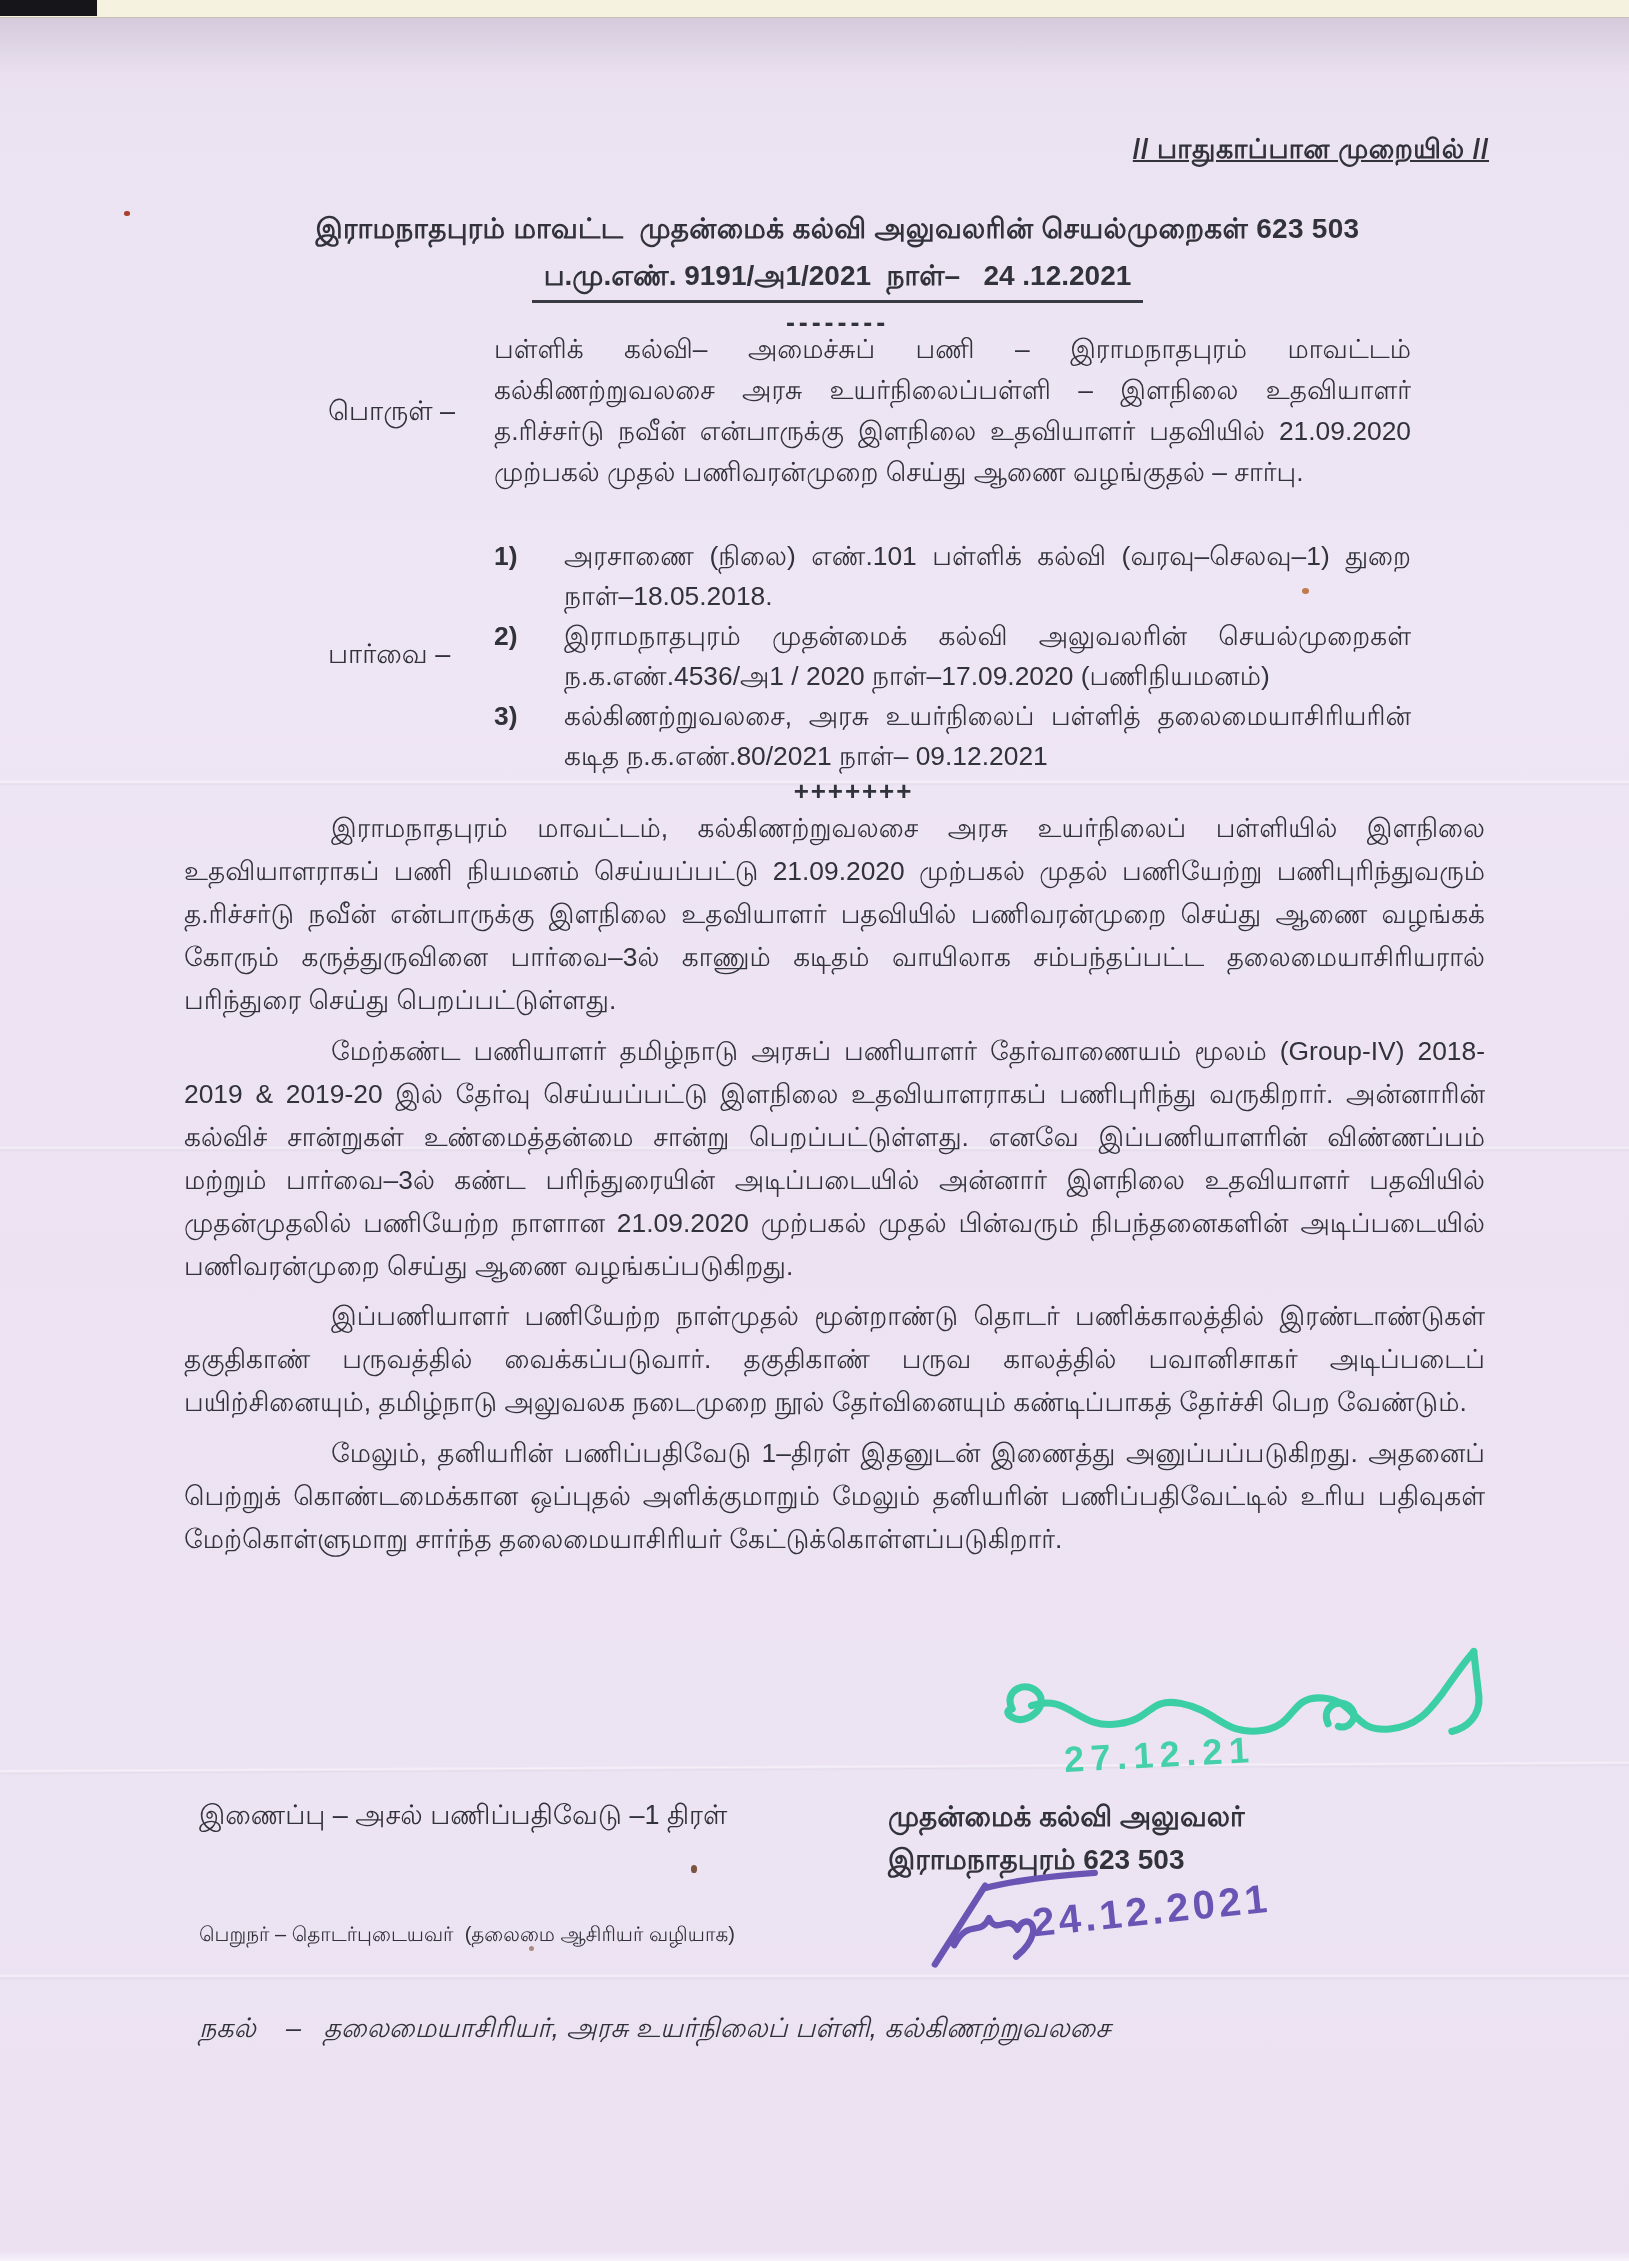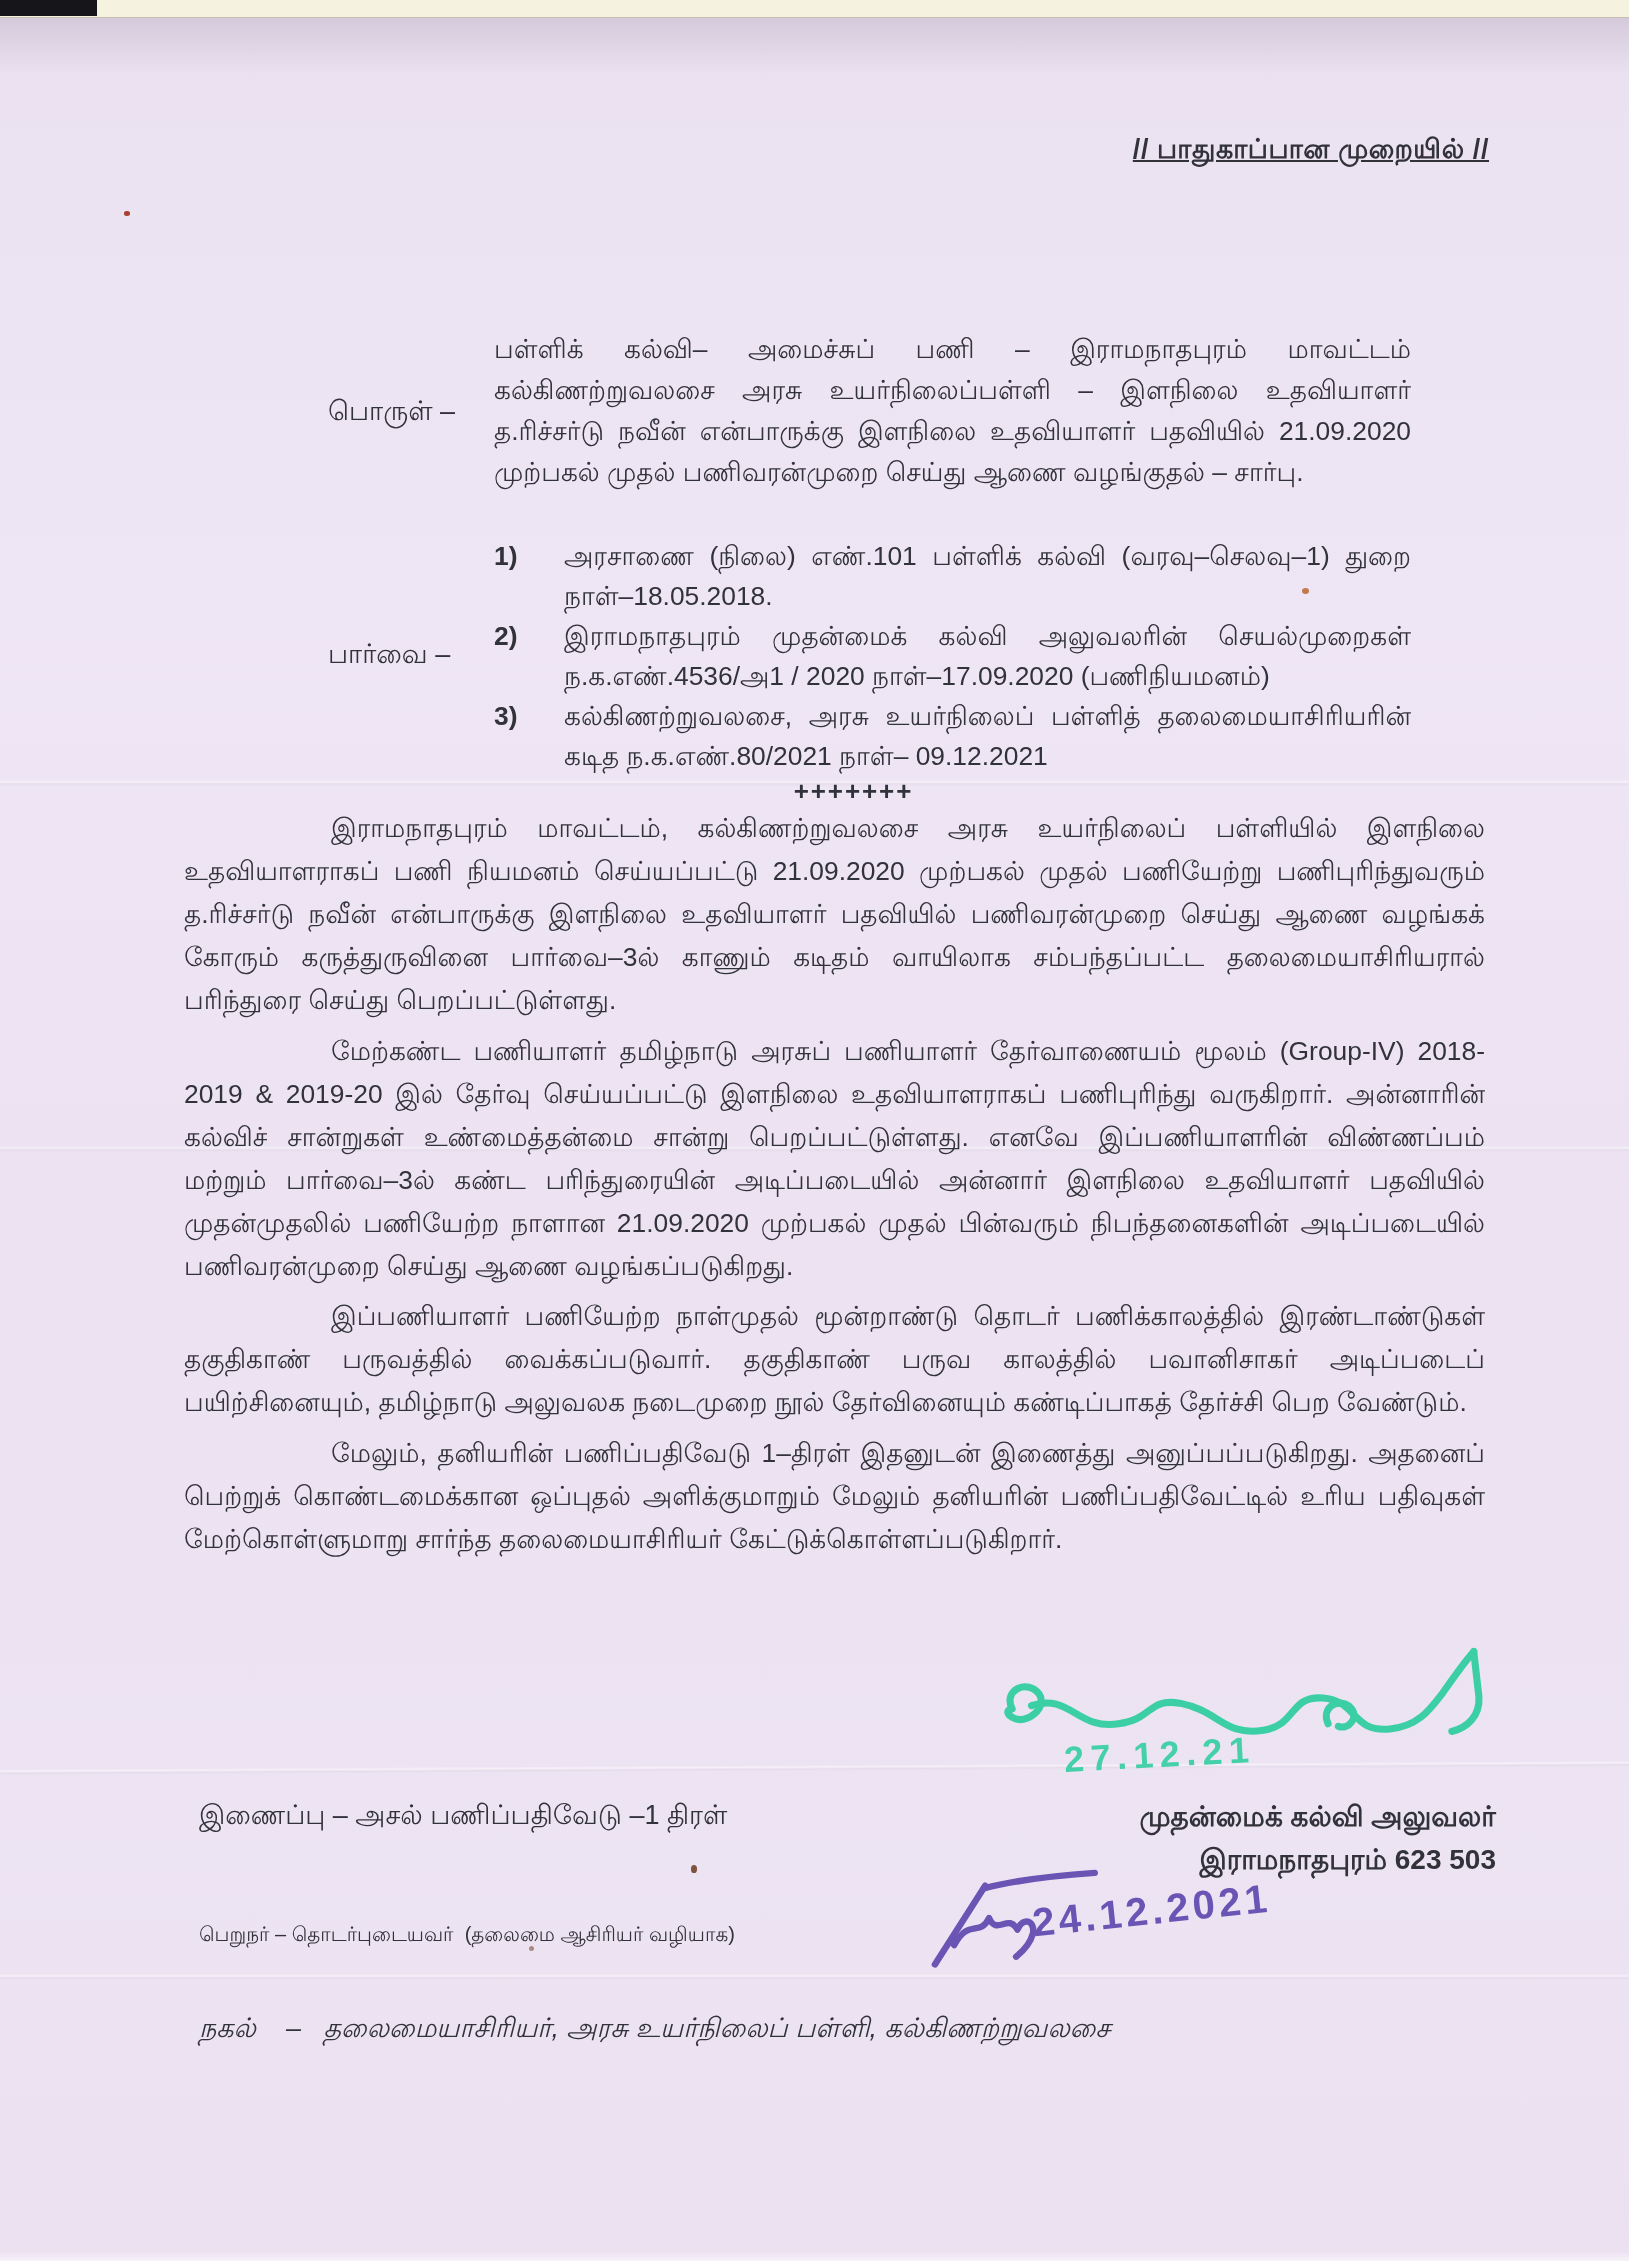--- a/index.html
+++ b/index.html
@@ -55,21 +55,21 @@
   .bodytext { position:absolute; top:807px; left:184px; width:1301px; }
   .para { margin:0 0 7.7px 0; font-size:26.4px; line-height:43px; text-align:justify; text-indent:147px; }
 
   .sig-teal { position:absolute; left:967px; top:1641px; width:548px; height:152px; }
   .sig-teal-date {
     position:absolute; left:1064px; top:1734px;
     color:#3ccfa5; font-size:36px; font-weight:bold; letter-spacing:6.4px;
     transform:rotate(-3deg); opacity:0.95;
   }
   .enclosure { position:absolute; left:199px; top:1800px; font-size:27px; }
-  .officer { position:absolute; left:941px; top:1795px; width:555px; text-align:right; }
+  .officer { position:absolute; left:888px; top:1795px; width:555px; text-align:left; }
   .officer div { font-size:28px; line-height:43px; font-weight:bold; }
   .sig-purple { position:absolute; left:922px; top:1861px; width:593px; height:123px; }
   .sig-purple-date {
     position:absolute; left:1032px; top:1888px;
     color:#6a55b5; font-size:40px; font-weight:bold; letter-spacing:3.9px;
     transform:rotate(-6deg);
   }
   .recipient { position:absolute; left:199px; top:1923px; font-size:20px; }
   .copyline { position:absolute; left:199px; top:2013px; font-size:27px;font-style:italic; }
 </style>
@@ -86,20 +86,27 @@
   <div class="crease" style="top:1146px;"></div>
   <div class="crease" style="top:1765px; transform:rotate(-0.3deg);"></div>
   <div class="crease" style="top:1974px;"></div>
   <div class="speck" style="left:124px; top:211px; width:5.8px; height:4.5px; background:#a8402e;"></div>
   <div class="speck" style="left:1302px; top:588px; width:7px; height:5.8px; background:#c07a4b;"></div>
   <div class="speck" style="left:691px; top:1865px; width:6.4px; height:7.7px; background:#7d5440;"></div>
   <div class="speck" style="left:529px; top:1946px; width:5.2px; height:5.2px; background:#8a6550; opacity:.7;"></div>
 
   <div class="protective pre">// பாதுகாப்பான முறையில் //</div>
 
+  <div class="head-center">
+    <div class="title pre">இராமநாதபுரம் மாவட்ட  முதன்மைக் கல்வி அலுவலரின் செயல்முறைகள் 623 503</div>
+    <div class="refline-wrap">
+      <span class="refline pre">ப.மு.எண். 9191/அ1/2021  நாள்–   24 .12.2021</span>
+    </div>
+    <div class="dashes">--------</div>
+  </div>
 
   <div class="row subject-row">
     <div class="label">பொருள் –</div>
     <div class="subject-text">பள்ளிக் கல்வி– அமைச்சுப் பணி – இராமநாதபுரம் மாவட்டம் கல்கிணற்றுவலசை அரசு உயர்நிலைப்பள்ளி – இளநிலை உதவியாளர் த.ரிச்சர்டு நவீன் என்பாருக்கு இளநிலை உதவியாளர் பதவியில் 21.09.2020 முற்பகல் முதல் பணிவரன்முறை செய்து ஆணை வழங்குதல் – சார்பு.</div>
   </div>
 
   <div class="row refs-row">
     <div class="label">பார்வை –</div>
     <div class="refs-items">
       <div class="ref-item">

